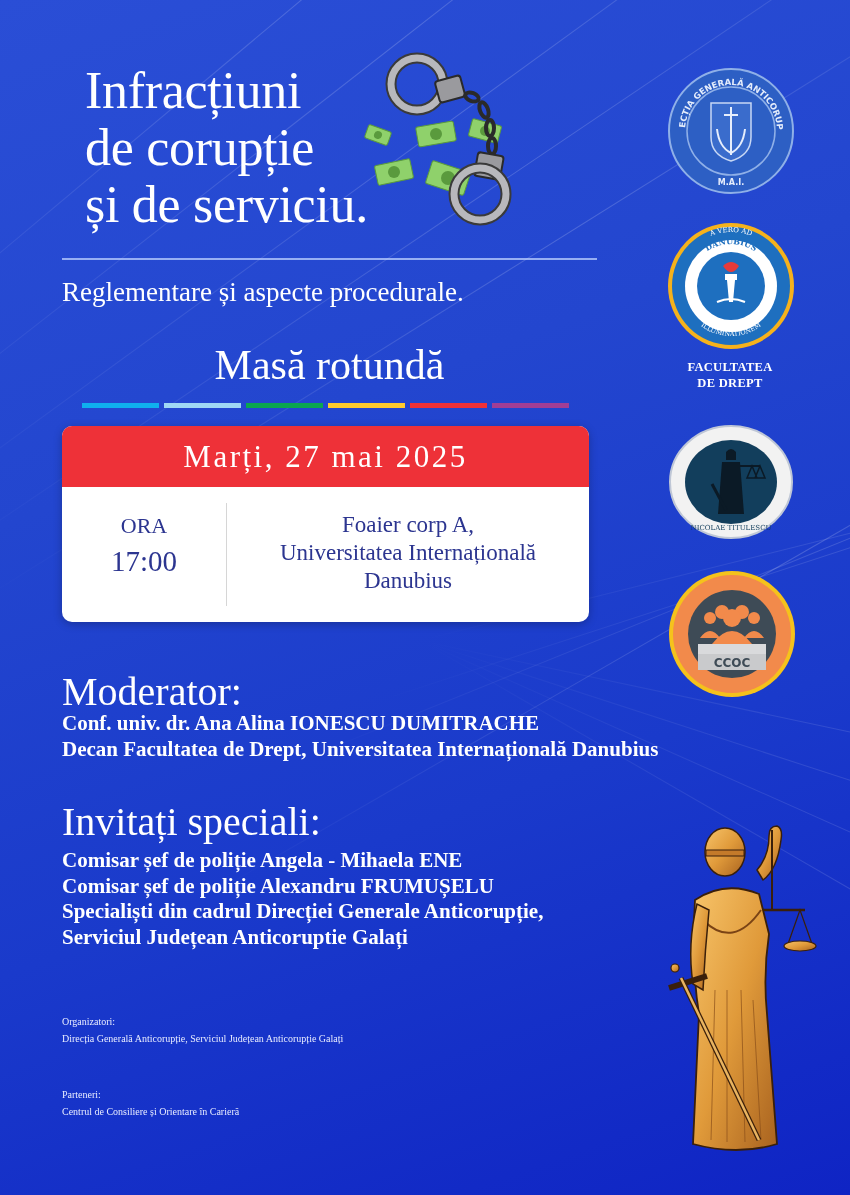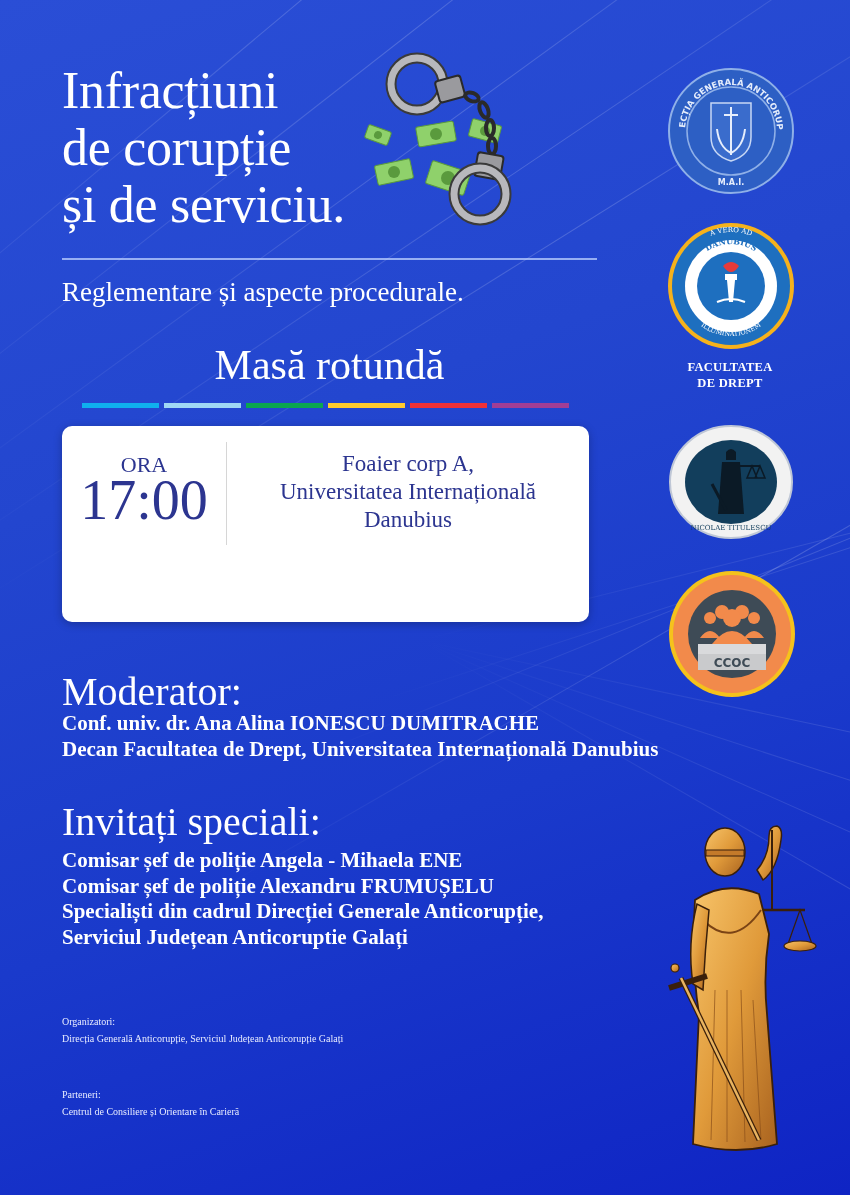--- a/index.html
+++ b/index.html
@@ -20,21 +20,21 @@
     }
     .abs { position: absolute; }
 
     
     .title {
       left: 62px; top: 62px;
       font-family: "Liberation Serif", "DejaVu Serif", serif;
       font-size: 52px; line-height: 57px; font-weight: 400;
       letter-spacing: -0.3px;
     }
-    .title div { white-space: nowrap; }
+    .title div { white-space: nowrap; margin-left: 23px; }
 
     
     .cuffs { left: 362px; top: 52px; width: 160px; height: 180px; }
 
     .hr-top {
       left: 62px; top: 258px; width: 535px; height: 2px;
       background: rgba(190, 210, 255, 0.75);
     }
     .subtitle {
       left: 62px; top: 275px;
@@ -60,21 +60,21 @@
       display: flex; align-items: center; justify-content: center;
       font-family: "Liberation Serif", serif;
       font-size: 31px; letter-spacing: 2.5px; color: #fff;
     }
     .card-body { position: relative; height: 129px; color: #2c3590; }
     .time-block {
       position: absolute; left: 0; top: 14px; width: 164px; text-align: center;
       font-family: "Liberation Serif", serif;
     }
     .time-label { font-size: 22px; line-height: 26px; margin-top: 12px; }
-    .time-value { font-size: 56px; line-height: 44px; }
+    .time-value { font-size: 29px; line-height: 44px; }
     .vdivider {
       position: absolute; left: 164px; top: 16px; width: 1px; height: 103px;
       background: #d6d6d6;
     }
     .venue {
       position: absolute; left: 165px; right: 0; top: 24px; text-align: center;
       font-family: "Liberation Serif", serif;
       font-size: 23px; line-height: 28px;
     }
 
@@ -182,20 +182,21 @@
 <div class="abs color-bars">
   <span style="background:#0fb0ee"></span>
   <span style="background:#9fd8f5"></span>
   <span style="background:#0aa650"></span>
   <span style="background:#fecb2e"></span>
   <span style="background:#ee3138"></span>
   <span style="background:#a13e95"></span>
 </div>
 
 <div class="abs card">
+  <div class="card-head">Marți, 27 mai 2025</div>
   <div class="card-body">
     <div class="time-block">
       <div class="time-label">ORA</div>
       <div class="time-value">17:00</div>
     </div>
     <div class="vdivider"></div>
     <div class="venue">
       <div>Foaier corp A,</div>
       <div>Universitatea Internațională</div>
       <div>Danubius</div>

